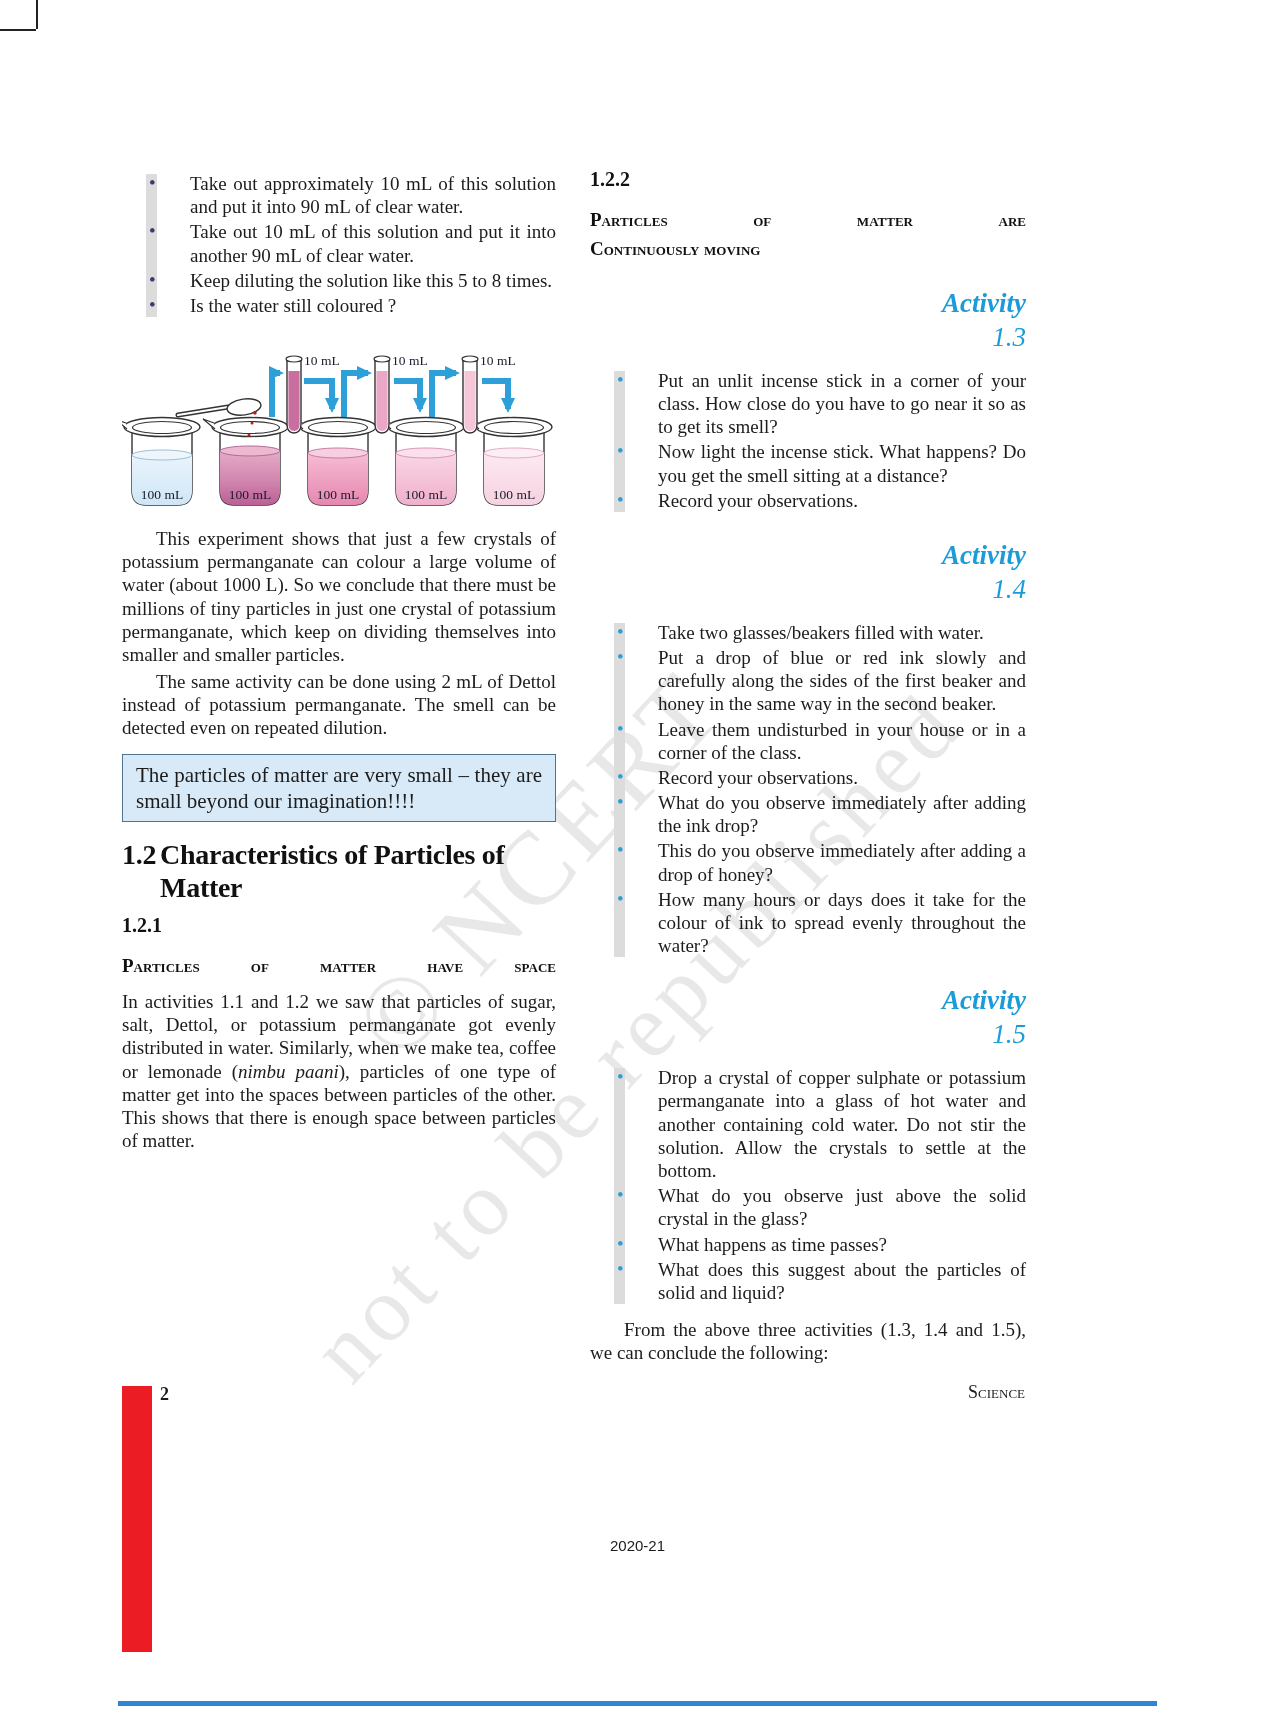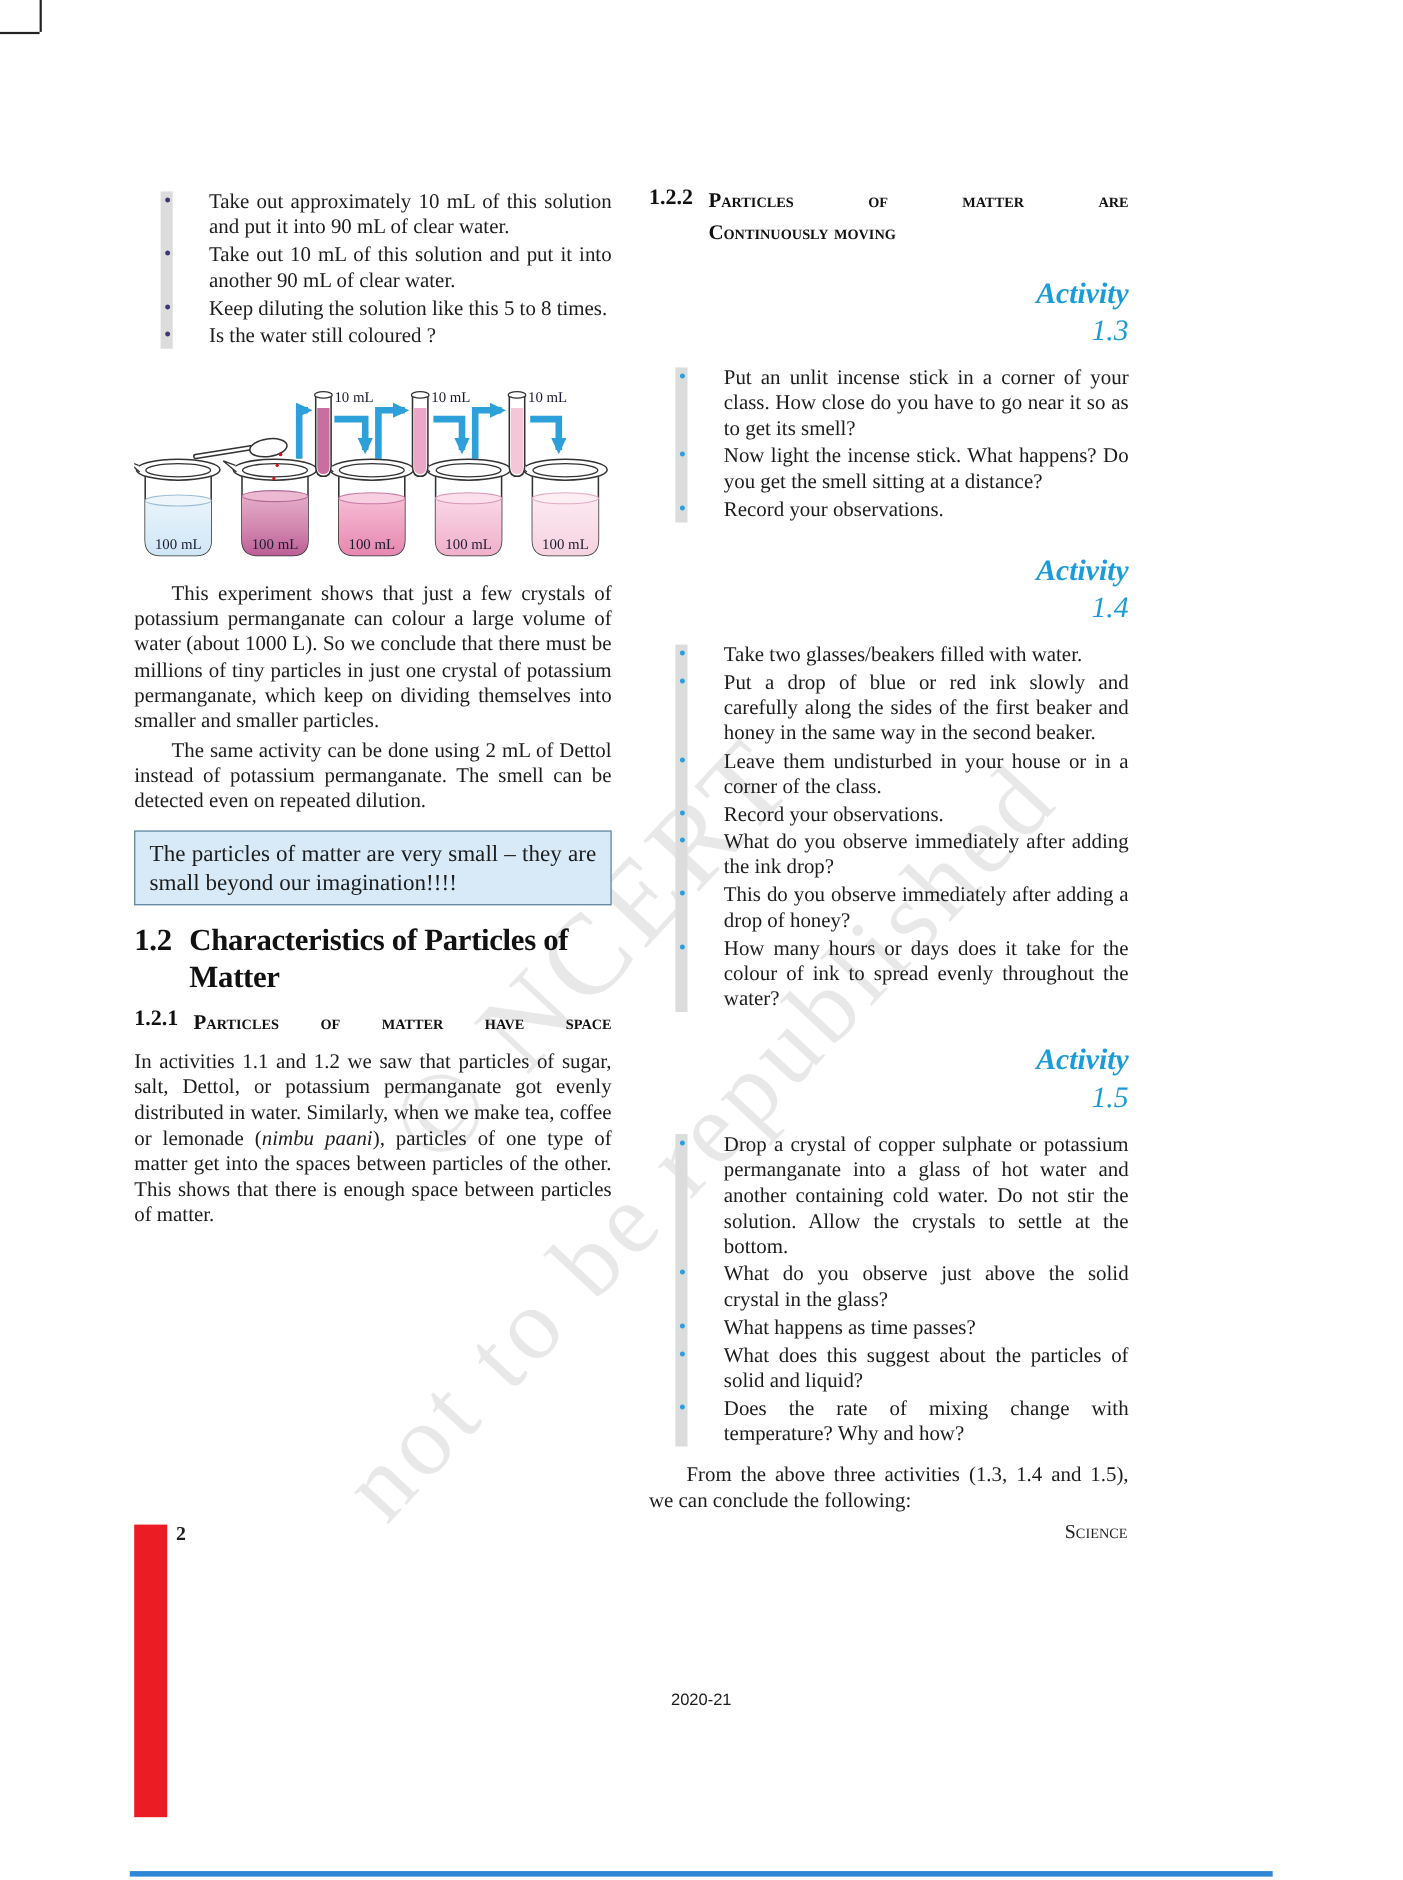--- a/index.html
+++ b/index.html
@@ -32,24 +32,24 @@
   .it{font-style:italic;}
   
   figure{margin:22px 0 8px 0;padding:0;}
   figcaption{margin-top:16px;font-size:17px;line-height:1.3;font-style:italic;
     padding-left:84px;text-indent:-84px;text-align:justify;}
   .cap-label{font-weight:bold;}
   
   .highlight-box{border:1.5px solid #50748f;background:#d8eaf8;padding:7px 13px;
     font-size:21px;line-height:1.24;margin:14px 0 10px 0;text-align:justify;}
   
-  .h2{display:flex;gap:16px;margin:16px 0 10px 0;font-weight:bold;font-size:28px;line-height:1.18;
+  .h2{display:flex;gap:4px;margin:16px 0 10px 0;font-weight:bold;font-size:28px;line-height:1.18;
     letter-spacing:-0.3px;color:#111;}
   .h2-num{flex:0 0 auto;}
-  .h3{display:flex;gap:14px;margin:10px 0 10px 0;color:#111;}
+  .h3{display:flex;gap:14px;margin:10px 0 10px 0;color:#111;flex-direction:column;}
   .h3-num{flex:0 0 auto;font-weight:bold;font-size:20px;}
   .h3-body{flex:1 1 auto;font-weight:bold;font-size:19px;line-height:1.55;}
   .sc{font-variant:small-caps;display:block;}
   .spread{text-align:justify;text-align-last:justify;}
   .ws{word-spacing:7px;}
   
   .activity-head{display:flex;align-items:flex-end;margin:26px 0 16px 0;color:#1b9cd8;flex-direction:column;}
   .act-label{font-style:italic;font-weight:bold;font-size:27px;line-height:1;}
   .act-rule{flex:1 1 auto;border-bottom:2.5px solid #1b9cd8;margin:0 10px 5px 18px;}
   .act-num{font-style:italic;font-size:27px;line-height:1;}
@@ -260,21 +260,20 @@
     <div class="activity-head">
       <span class="act-label">Activity</span>
       <span class="act-rule"></span>
       <span class="act-num">1.5</span>
     </div>
     <ul class="activity-list blue">
       <li>Drop a crystal of copper sulphate or potassium permanganate into a glass of hot water and another containing cold water. Do not stir the solution. Allow the crystals to settle at the bottom.</li>
       <li>What do you observe just above the solid crystal in the glass?</li>
       <li>What happens as time passes?</li>
       <li>What does this suggest about the particles of solid and liquid?</li>
-      <li>Does the rate of mixing change with temperature? Why and how?</li>
     </ul>
 
     <p class="body indent" style="margin-top:10px;">From the above three activities (1.3, 1.4 and 1.5), we can conclude the following:</p>
   </div>
 
   <div class="pg-num">2</div>
   <div class="red-bar"></div>
   <div class="journal">Science</div>
   <div class="year">2020-21</div>
   <div class="bottom-line"></div>

